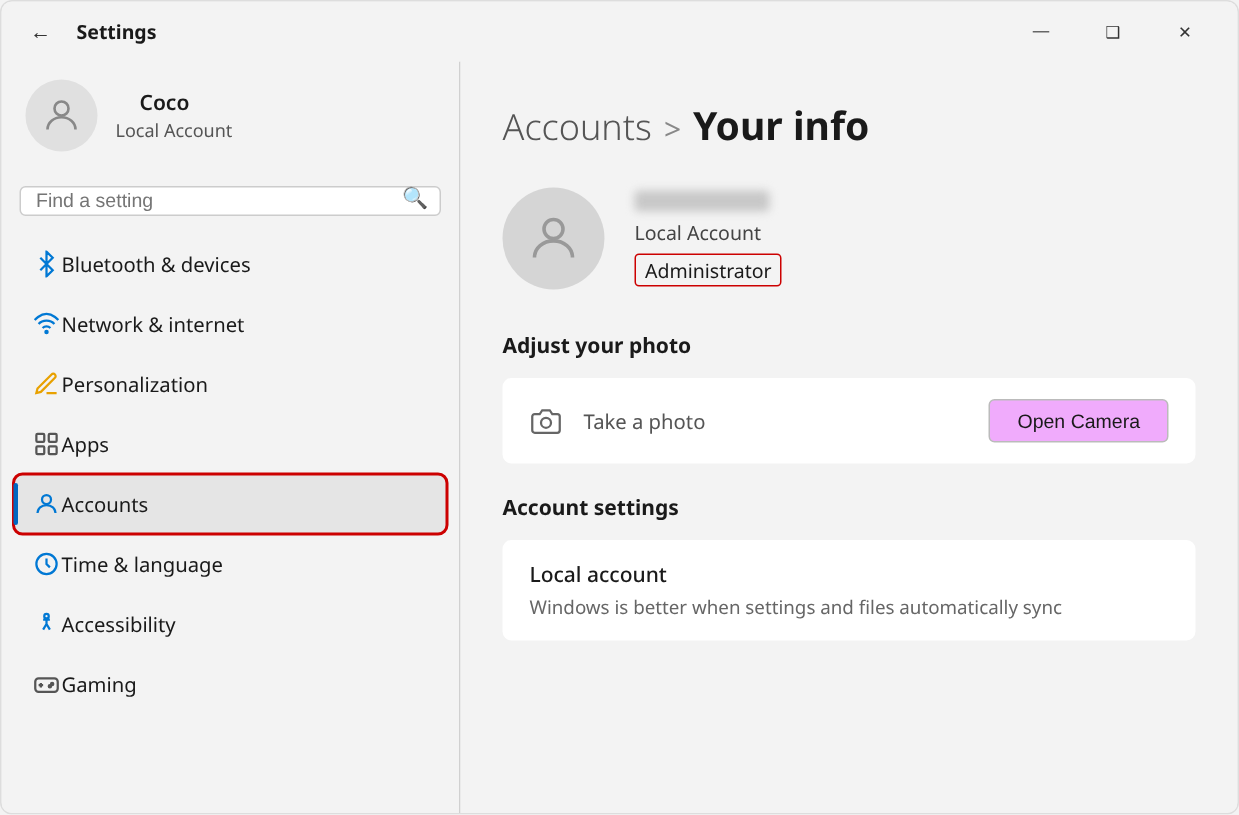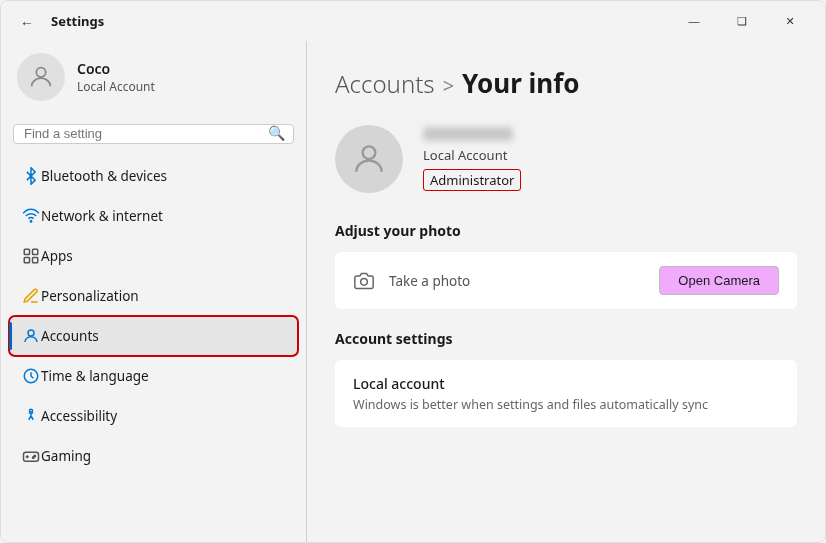--- a/index.html
+++ b/index.html
@@ -98,20 +98,21 @@
       align-items: center;
       justify-content: center;
       color: #666;
       font-size: 22px;
     }
     .user-info-text {}
     .user-name {
       font-size: 14px;
       font-weight: 600;
       color: #1a1a1a;
+      margin-left: 16px;
     }
     .user-account-type {
       font-size: 12px;
       color: #555;
     }
     .search-box {
       margin: 4px 12px 12px;
       position: relative;
     }
     .search-input {
@@ -373,37 +374,37 @@
               <path d="M1.5 8.5S6 3 12 3s10.5 5.5 10.5 5.5"></path>
               <path d="M5 12s2.5-3 7-3 7 3 7 3"></path>
               <path d="M8.5 15.5S10 14 12 14s3.5 1.5 3.5 1.5"></path>
               <circle cx="12" cy="19" r="1" fill="#0078d4"></circle>
             </svg>
           </span>
           <span>Network &amp; internet</span>
         </li>
         <li class="nav-item">
           <span class="nav-icon">
+            <svg width="18" height="18" viewBox="0 0 24 24" fill="none" stroke="#e8a100" stroke-width="2">
+              <path d="M12 20h9"></path>
+              <path d="M16.5 3.5a2.121 2.121 0 0 1 3 3L7 19l-4 1 1-4L16.5 3.5z"></path>
+            </svg>
+          </span>
+          <span>Personalization</span>
+        </li>
+        <li class="nav-item">
+          <span class="nav-icon">
             <svg width="18" height="18" viewBox="0 0 24 24" fill="none" stroke="#555" stroke-width="2">
               <rect x="3" y="3" width="7" height="7" rx="1"></rect>
               <rect x="14" y="3" width="7" height="7" rx="1"></rect>
               <rect x="3" y="14" width="7" height="7" rx="1"></rect>
               <rect x="14" y="14" width="7" height="7" rx="1"></rect>
             </svg>
           </span>
           <span>Apps</span>
-        </li>
-        <li class="nav-item">
-          <span class="nav-icon">
-            <svg width="18" height="18" viewBox="0 0 24 24" fill="none" stroke="#e8a100" stroke-width="2">
-              <path d="M12 20h9"></path>
-              <path d="M16.5 3.5a2.121 2.121 0 0 1 3 3L7 19l-4 1 1-4L16.5 3.5z"></path>
-            </svg>
-          </span>
-          <span>Personalization</span>
         </li>
         <li class="nav-item active highlighted-red">
           <span class="nav-icon icon-accounts">
             <svg width="18" height="18" viewBox="0 0 24 24" fill="none" stroke="#0078d4" stroke-width="2">
               <circle cx="12" cy="8" r="4"></circle>
               <path d="M4 20c0-4 3.6-7 8-7s8 3 8 7"></path>
             </svg>
           </span>
           <span>Accounts</span>
         </li>

